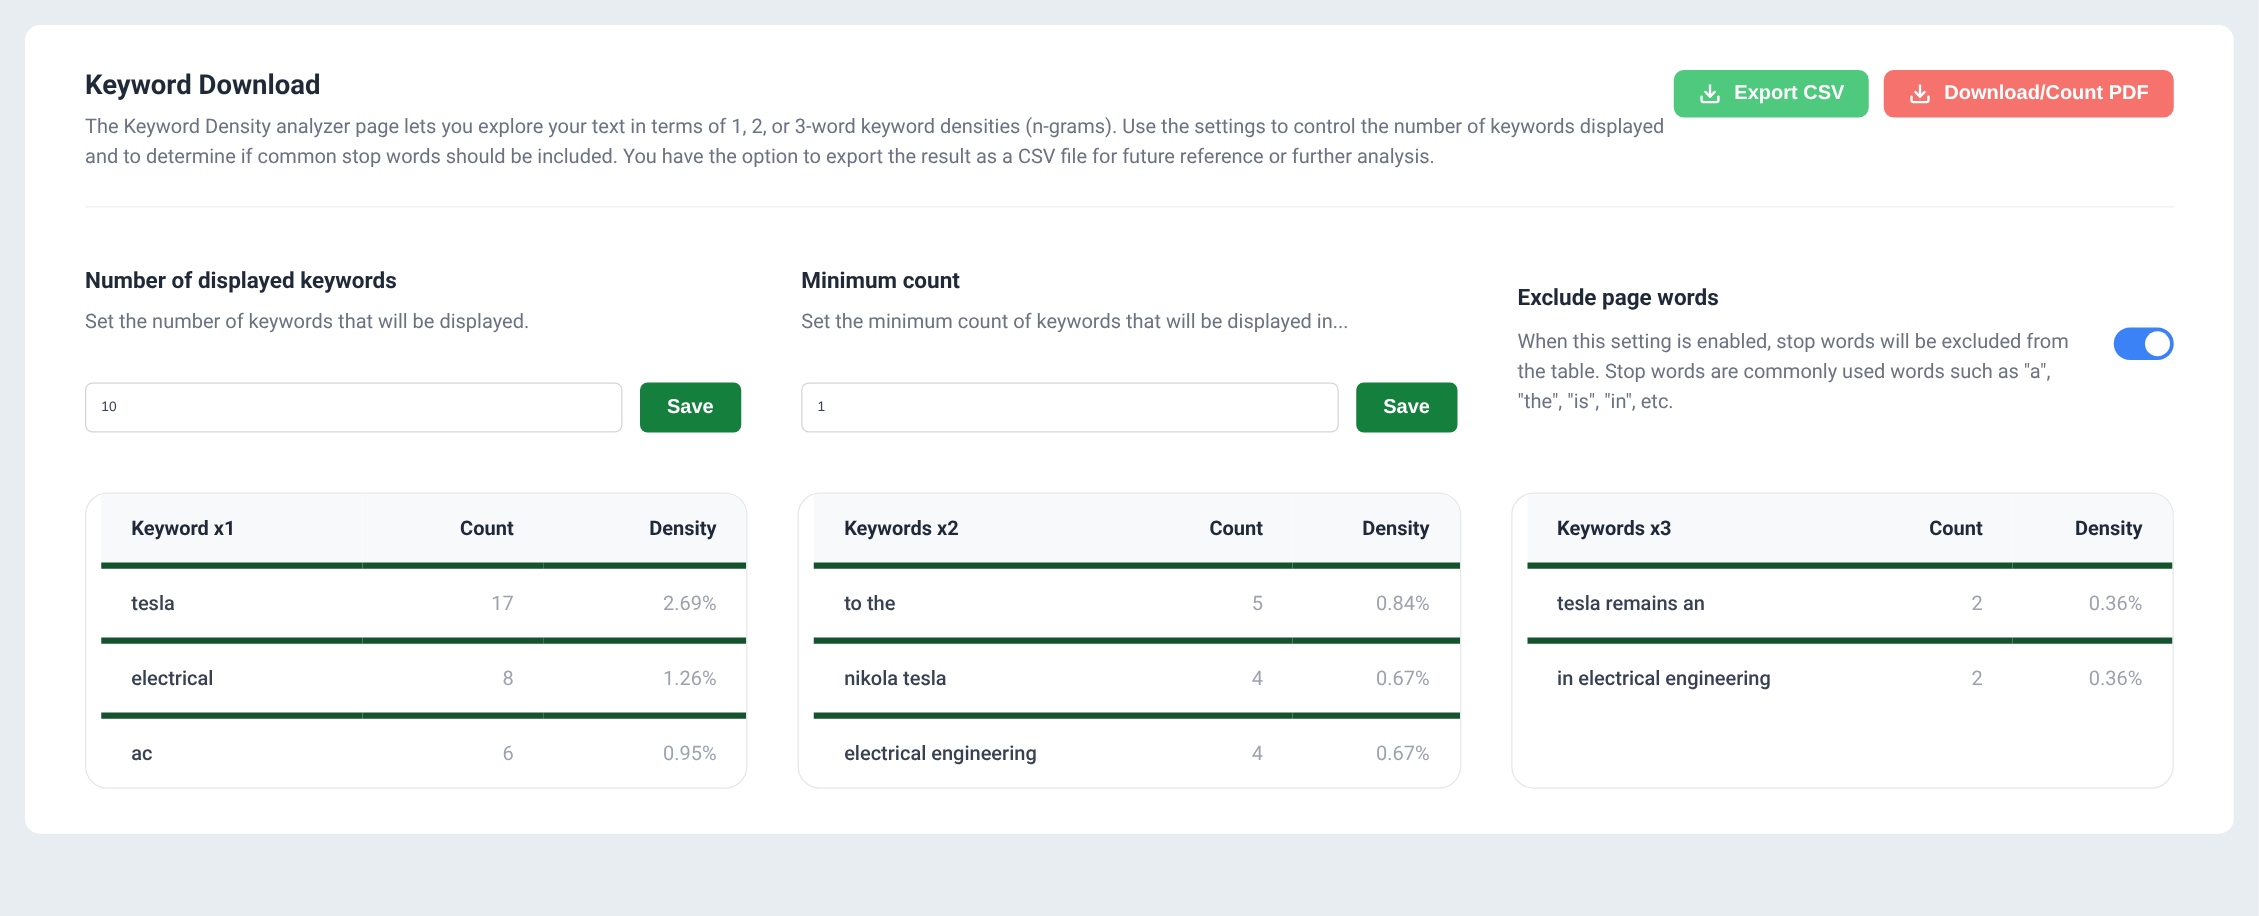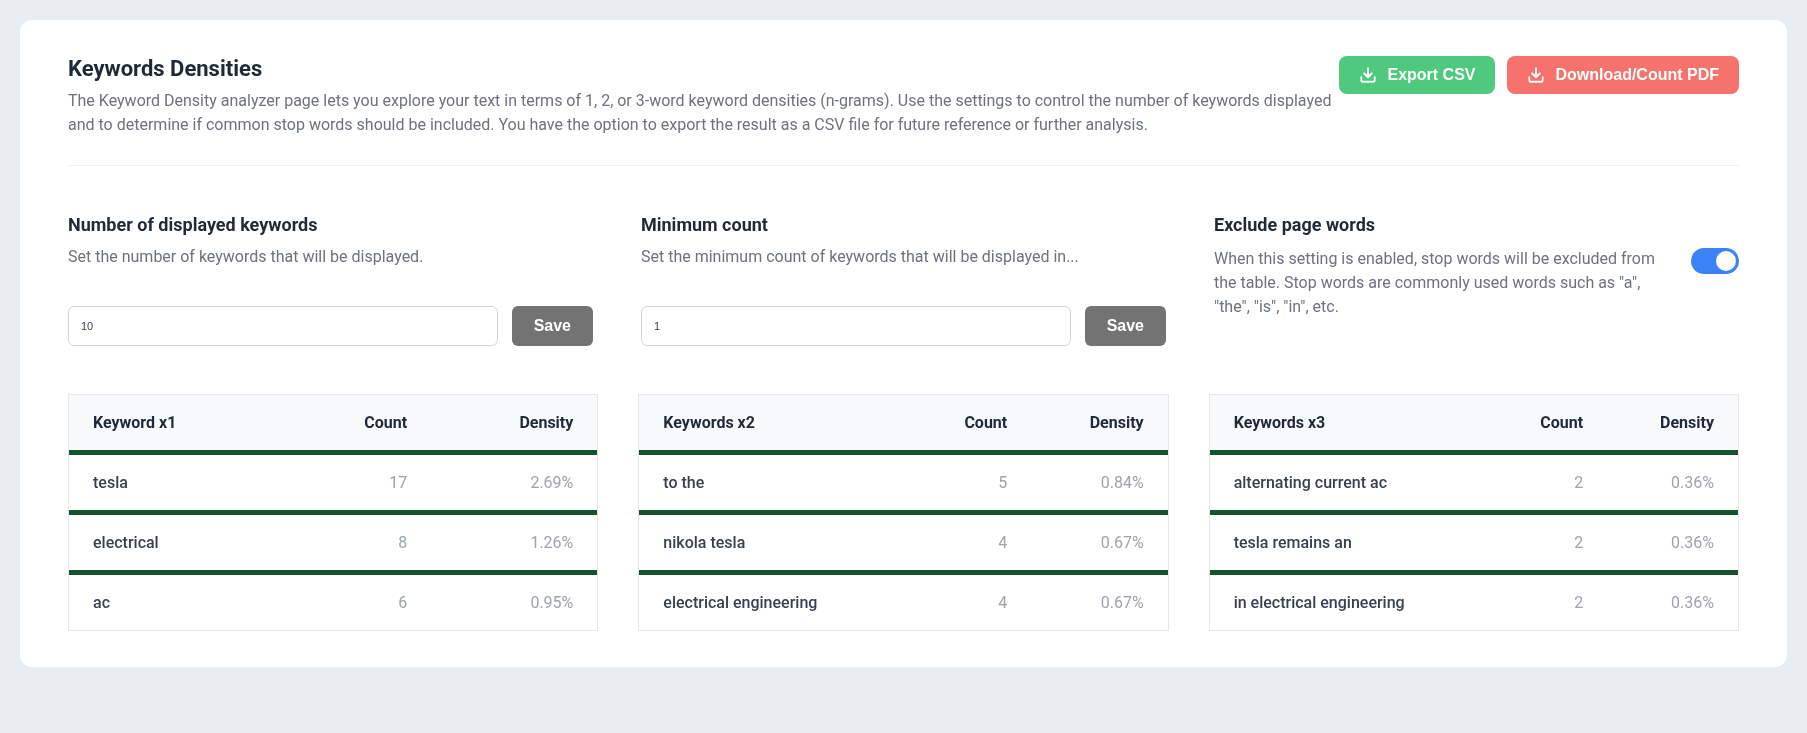--- a/index.html
+++ b/index.html
@@ -64,20 +64,21 @@
     }
     .btn svg {
       width: 18px;
       height: 18px;
     }
     .settings-row {
       display: flex;
       gap: 48px;
       padding-top: 48px;
       padding-bottom: 48px;
+      align-items: center;
     }
     .setting-col {
       flex: 1;
       min-width: 0;
     }
     .setting-title {
       font-size: 18px;
       font-weight: 700;
       color: #1f2937;
       margin-bottom: 12px;
@@ -98,21 +99,21 @@
     .number-input {
       flex: 1;
       padding: 8px 12px;
       border: 1px solid #d1d5db;
       border-radius: 6px;
       font-size: 11px;
       color: #374151;
       height: 40px;
     }
     .btn-save {
-      background-color: #737373;
+      background-color: #15803d;
       color: #fff;
       border: none;
       border-radius: 6px;
       padding: 8px 22px;
       font-size: 16px;
       font-weight: 600;
       cursor: pointer;
       height: 40px;
     }
     .toggle-col {
@@ -149,22 +150,23 @@
       background: #fff;
       border-radius: 50%;
     }
     .tables-row {
       display: flex;
       gap: 40px;
     }
     .table-wrap {
       flex: 1;
       border: 1px solid #e5e7eb;
-      border-radius: 0;
+      border-radius: 18px;
       overflow: hidden;
+      padding-left: 12px;
     }
     .table {
       width: 100%;
       border-collapse: collapse;
     }
     .table thead {
       background-color: #f7f9fb;
     }
     .table th {
       text-align: left;
@@ -191,21 +193,21 @@
       color: #9ca3af;
       text-align: right;
     }
   </style>
 </head>
 <body>
 
 <div class="card">
   <div class="header">
     <div class="header-left">
-      <h1 class="title">Keywords Densities</h1>
+      <h1 class="title">Keyword Download</h1>
       <p class="description">The Keyword Density analyzer page lets you explore your text in terms of 1, 2, or 3-word keyword densities (n-grams). Use the settings to control the number of keywords displayed and to determine if common stop words should be included. You have the option to export the result as a CSV file for future reference or further analysis.</p>
     </div>
     <div class="header-buttons">
       <button class="btn btn-green">
         <svg viewBox="0 0 24 24" fill="none" stroke="currentColor" stroke-width="2.5" stroke-linecap="round" stroke-linejoin="round">
             <path d="M21 15v4a2 2 0 0 1-2 2H5a2 2 0 0 1-2-2v-4"></path>
             <polyline points="7 10 12 15 17 10"></polyline>
             <line x1="12" y1="15" x2="12" y2="3"></line>
           </svg>
         <span>Export CSV</span>
@@ -312,25 +314,20 @@
       <table class="table">
         <thead>
           <tr>
             <th>Keywords x3</th>
             <th>Count</th>
             <th>Density</th>
           </tr>
         </thead>
         <tbody id="tbody-x3">
             <tr>
-              <td>alternating current ac</td>
-              <td>2</td>
-              <td>0.36%</td>
-            </tr>
-            <tr>
               <td>tesla remains an</td>
               <td>2</td>
               <td>0.36%</td>
             </tr>
             <tr>
               <td>in electrical engineering</td>
               <td>2</td>
               <td>0.36%</td>
             </tr>
           </tbody>

